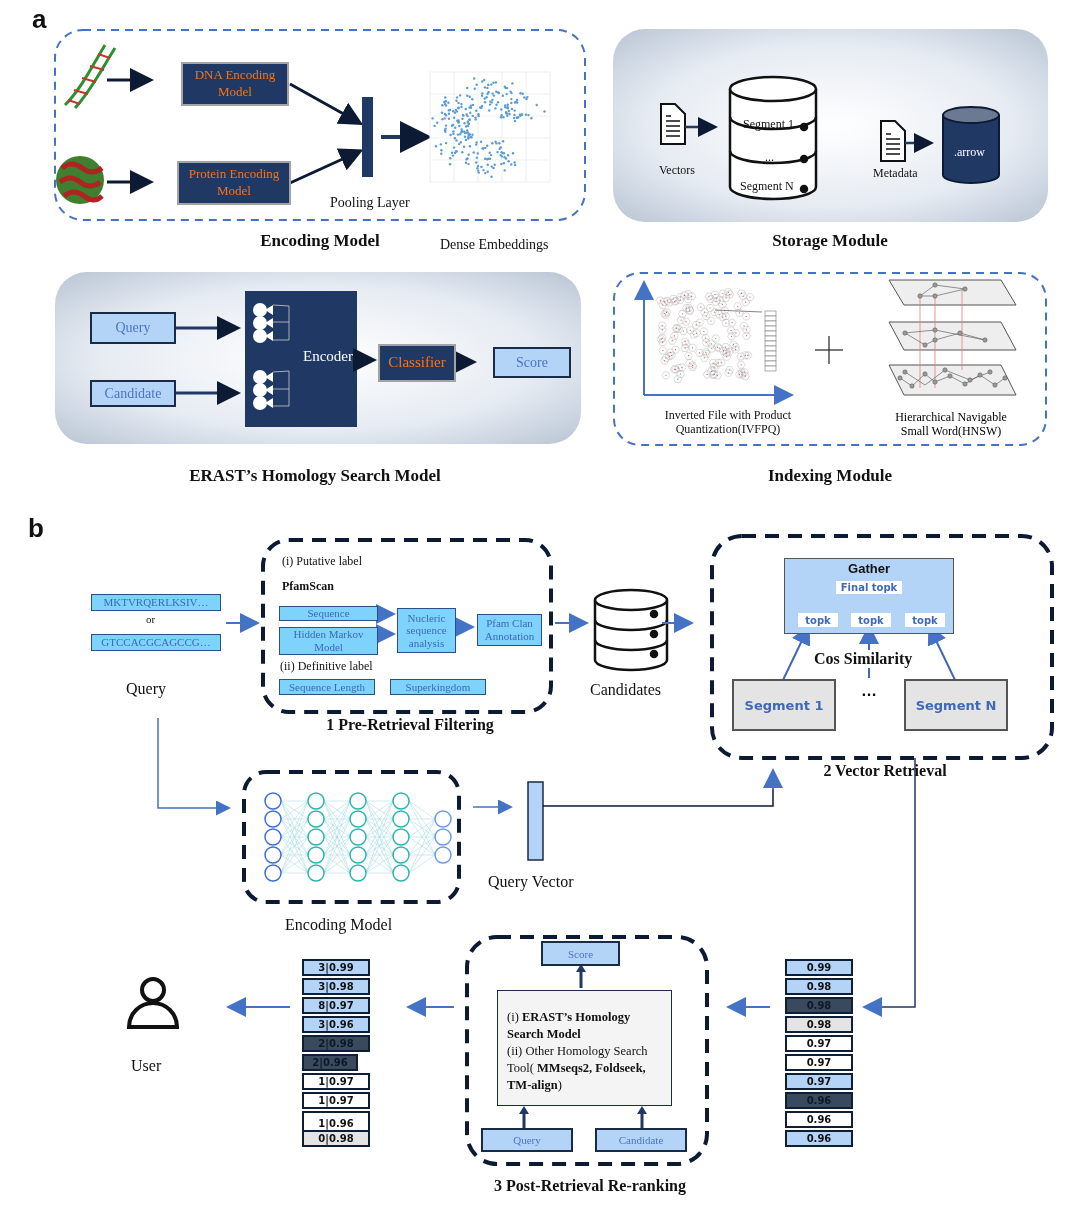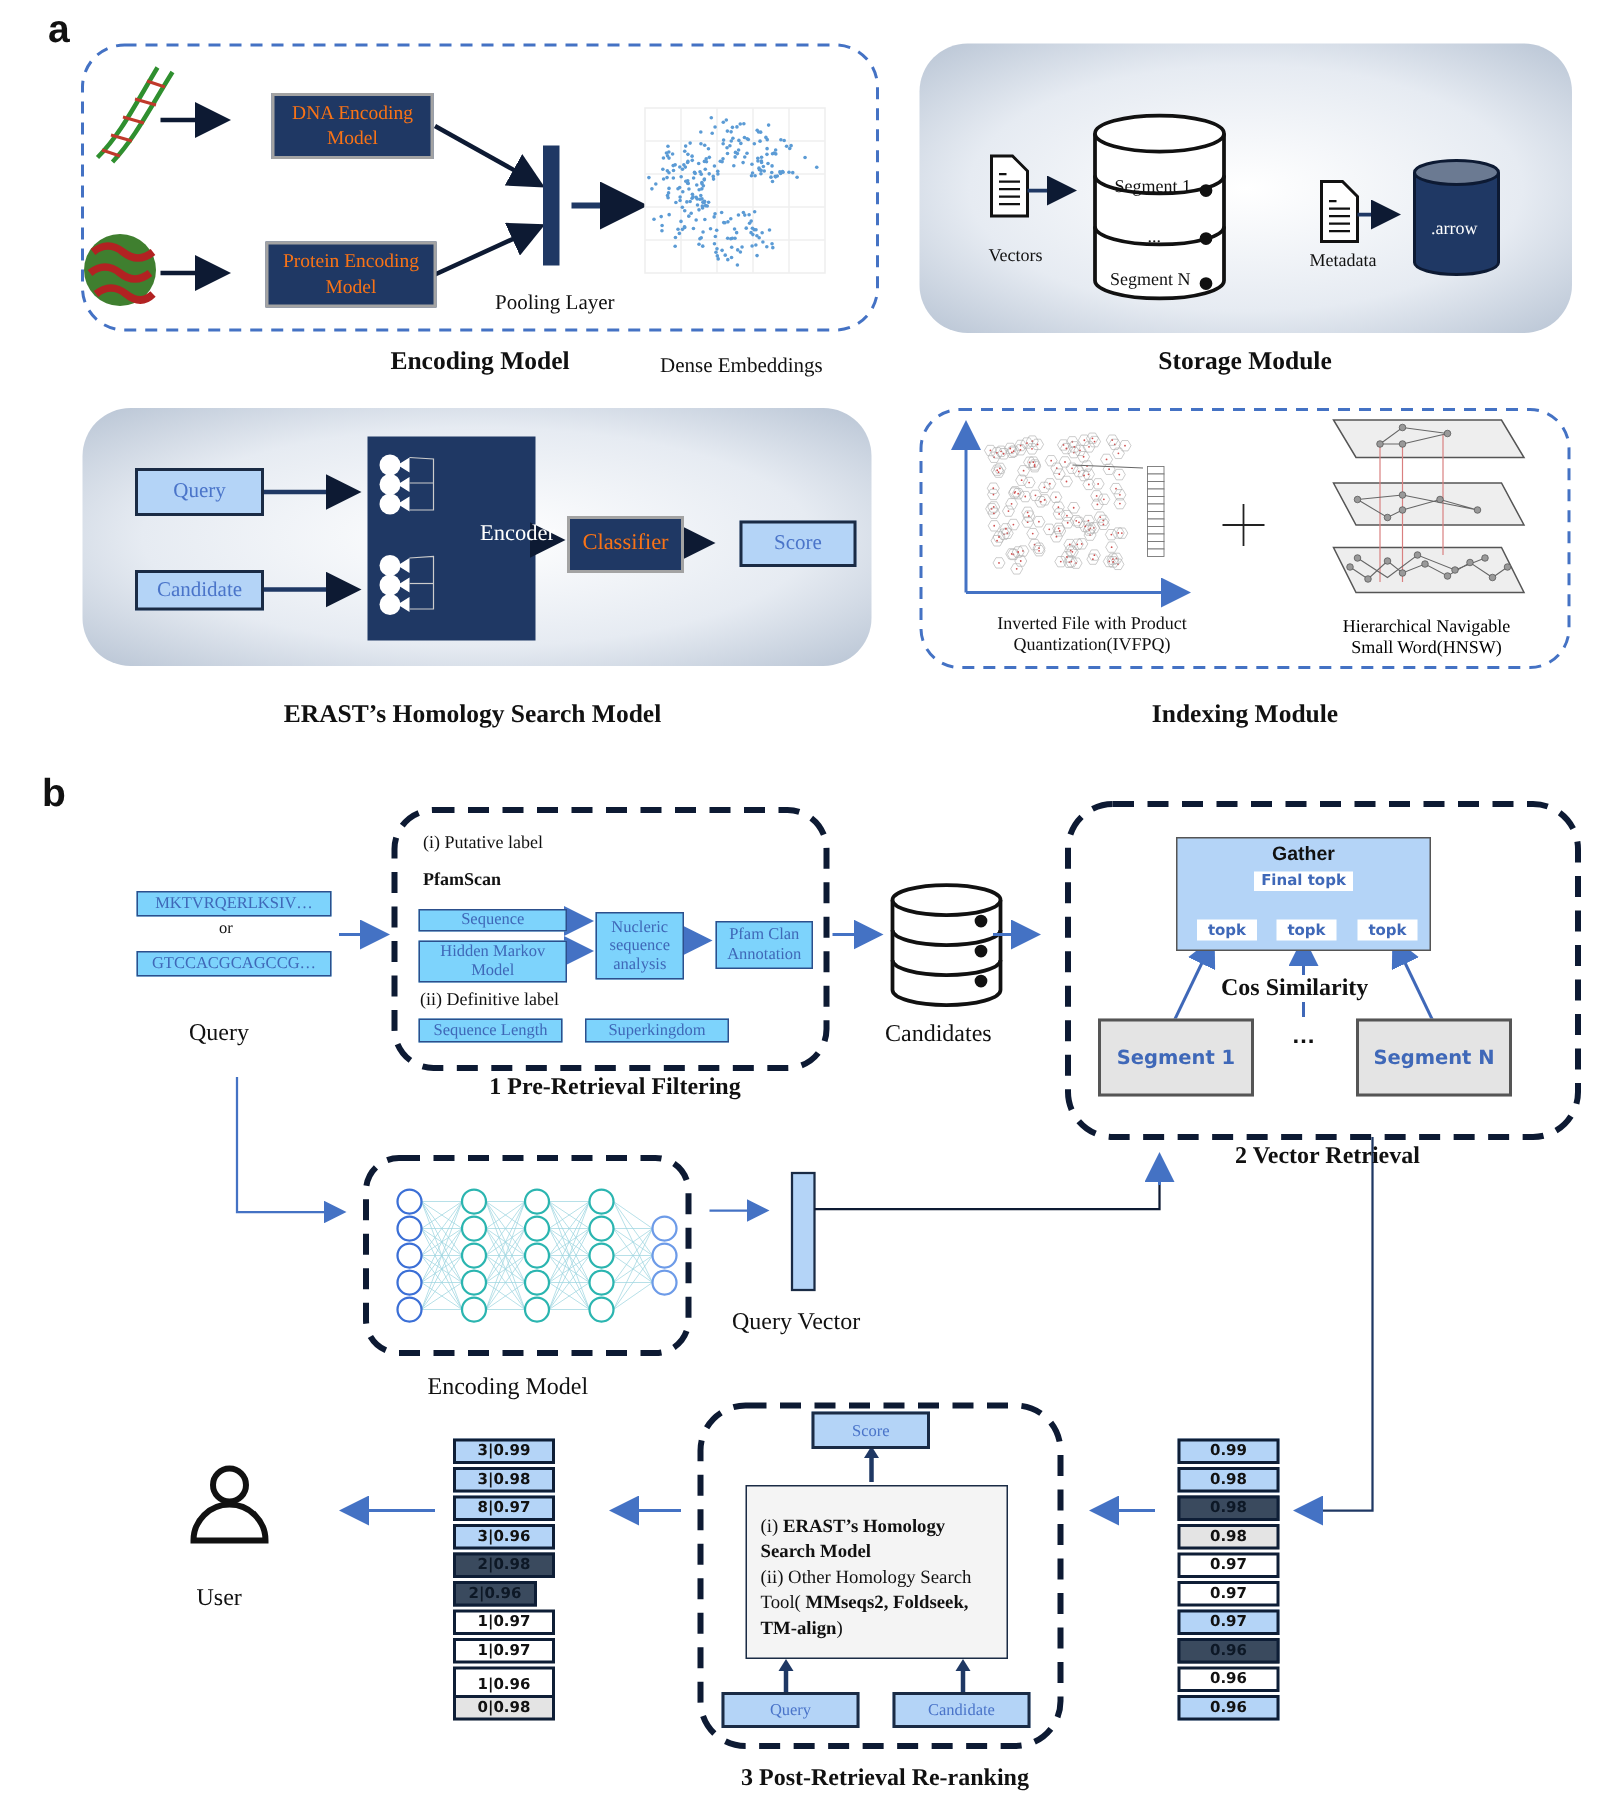--- a/index.html
+++ b/index.html
@@ -923,21 +923,21 @@
     </g>
     <g stroke="#ccc" stroke-width="0.8" fill="none">
       <polyline points="218,33 234,34 234,68 218,68"></polyline>
         <line x1="218" y1="50" x2="234" y2="50"></line>
       <polyline points="218,100 234,99 234,134 218,134"></polyline>
         <line x1="218" y1="117" x2="234" y2="117"></line>
     </g>
     <line x1="302" y1="88" x2="316" y2="88" stroke="#1f3864" stroke-width="3" marker-end="url(#ah-navy)"></line>
     <line x1="402" y1="90" x2="416" y2="90" stroke="#1f3864" stroke-width="3" marker-end="url(#ah-navy)"></line>
   </svg>
-  <div class="abs serif" style="left:265px;top:76px;font-size:15px;color:#fff;">Encoder</div>
+  <div class="abs serif" style="left:248px;top:76px;font-size:15px;color:#fff;">Encoder</div>
   <div class="abs navy-box" style="left:323px;top:72px;width:78px;height:38px;font-size:15px;">Classifier</div>
   <div class="abs lb-box" style="left:438px;top:75px;width:78px;height:31px;font-size:14px;">Score</div>
 </div>
 <div class="abs caption" style="left:150px;top:466px;width:330px;">ERAST’s Homology Search Model</div>
 
 <div class="abs serif" style="left:648px;top:408px;width:160px;text-align:center;font-size:12px;line-height:1.2;">
   <div>Inverted File with Product</div>
   <div>Quantization(IVFPQ)</div>
 </div>
 <div class="abs serif" style="left:876px;top:410px;width:150px;text-align:center;font-size:12px;line-height:1.2;color:#000000;">

